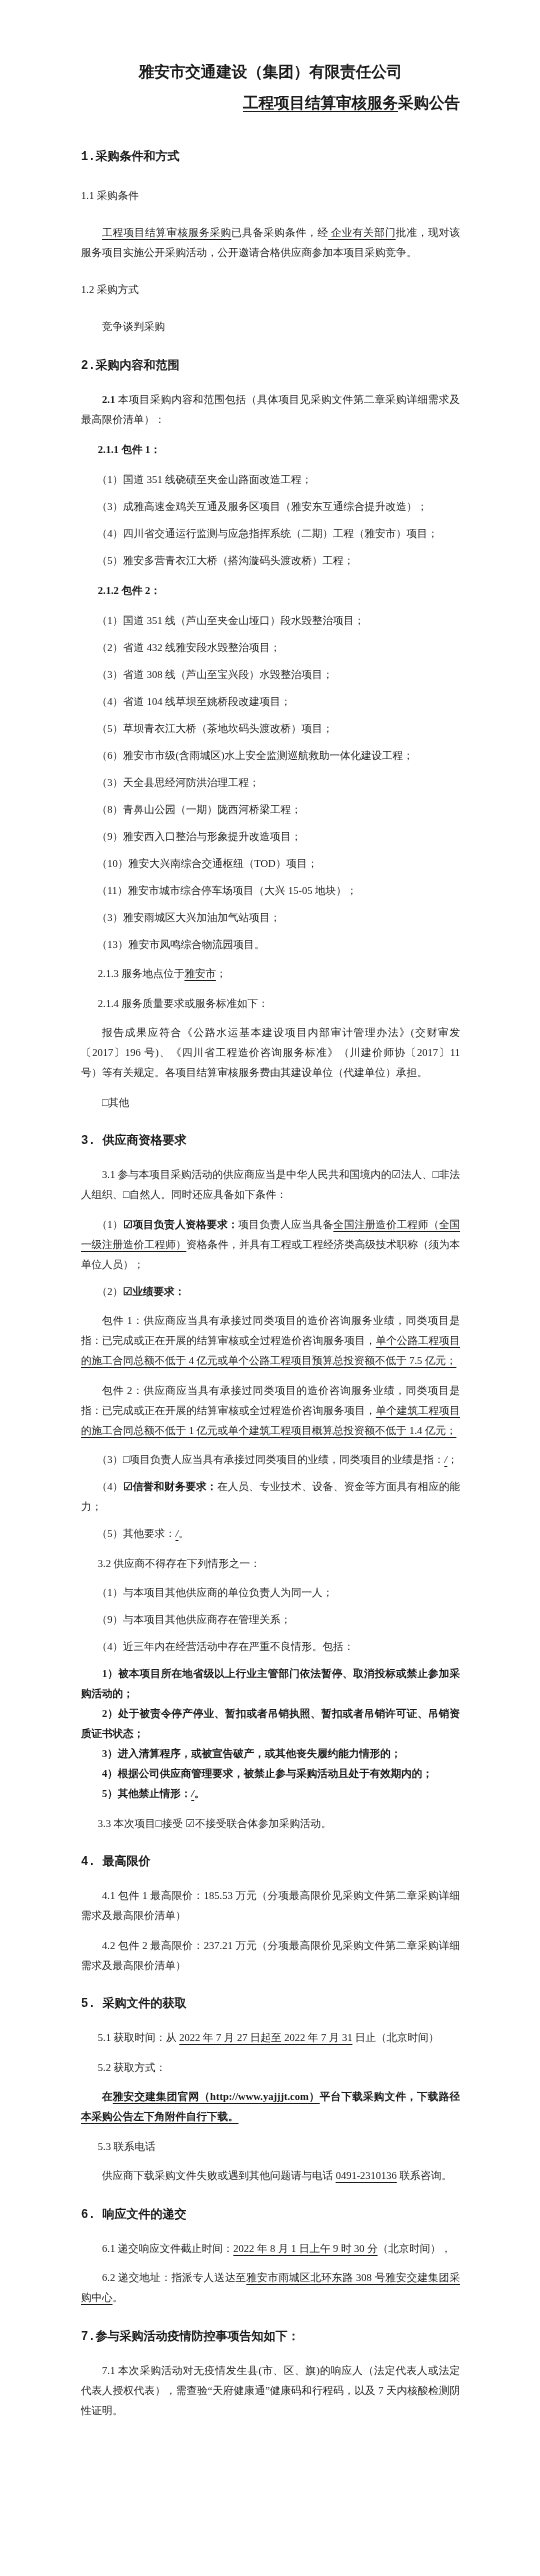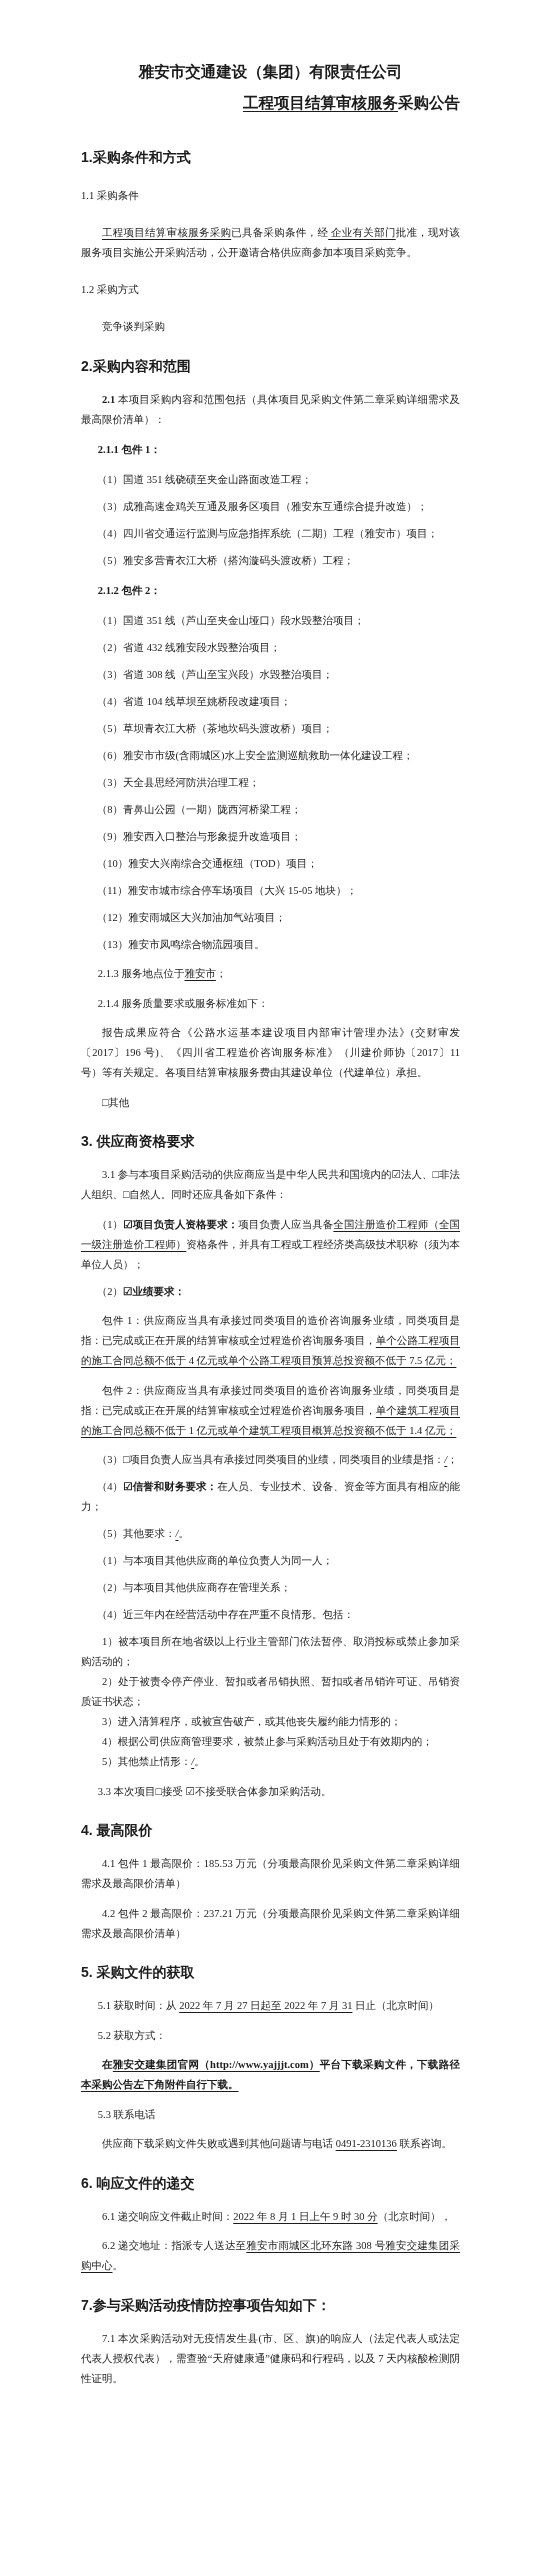--- a/index.html
+++ b/index.html
@@ -16,31 +16,31 @@
     font-family:"Liberation Sans","DejaVu Sans",sans-serif;
     font-size:15.5px;font-weight:700;line-height:27px;
     text-align:center;margin:16px 0 0;
   }
   .subtitle{
     font-family:"Liberation Sans","DejaVu Sans",sans-serif;
     font-size:15.5px;font-weight:700;line-height:27px;
     text-align:right;margin:4px 0 30px;
   }
   .h1{
-    font-family:Liberation Sans, sans-serif;
-    font-size:14px;font-weight:700;line-height:23px;
+    font-family:Liberation Mono, monospace;
+    font-size:12px;font-weight:700;line-height:23px;
     margin:17.6px 0 12px;text-align:left;
   }
   .sub{margin:17px 0;}
   .subin{margin:9.5px 0;text-indent:1.6em;}
   .subbold{margin:10px 0;font-weight:700;text-indent:1.6em;}
   .para{margin:9.5px 0;text-indent:2em;}
   .parabold{margin:9.5px 0;font-weight:700;text-indent:2em;}
   .item{margin:7px 0;text-indent:1.5em;}
-  .subitem{margin:0 0;text-indent:2em;}
+  .subitem{margin:0 0;text-indent:2em;font-weight:bold;}
   .u{text-decoration:underline;text-underline-offset:3.4px;}
   .b{font-weight:700;}
   .i{font-style:italic;}
 </style>
 </head>
 <body>
 
 <main class="page">
     <p class="title"><span>雅安市交通建设（集团）有限责任公司</span></p>
     <p class="subtitle"><span class="u">工程项目结算审核服务</span><span>采购公告</span></p>
@@ -61,37 +61,38 @@
     <p class="item"><span>（2）省道 432 线雅安段水毁整治项目；</span></p>
     <p class="item"><span>（3）省道 308 线（芦山至宝兴段）水毁整治项目；</span></p>
     <p class="item"><span>（4）省道 104 线草坝至姚桥段改建项目；</span></p>
     <p class="item"><span>（5）草坝青衣江大桥（茶地坎码头渡改桥）项目；</span></p>
     <p class="item"><span>（6）雅安市市级(含雨城区)水上安全监测巡航救助一体化建设工程；</span></p>
     <p class="item"><span>（3）天全县思经河防洪治理工程；</span></p>
     <p class="item"><span>（8）青鼻山公园（一期）陇西河桥梁工程；</span></p>
     <p class="item"><span>（9）雅安西入口整治与形象提升改造项目；</span></p>
     <p class="item"><span>（10）雅安大兴南综合交通枢纽（TOD）项目；</span></p>
     <p class="item"><span>（11）雅安市城市综合停车场项目（大兴 15-05 地块）；</span></p>
-    <p class="item"><span>（12）雅安雨城区大兴加油加气站项目；</span></p>
+    <p class="item"><span>（3）雅安雨城区大兴加油加气站项目；</span></p>
     <p class="item"><span>（13）雅安市凤鸣综合物流园项目。</span></p>
     <p class="subin"><span>2.1.3 服务地点位于</span><span class="u">雅安市</span><span>；</span></p>
     <p class="subin"><span>2.1.4 服务质量要求或服务标准如下：</span></p>
     <p class="para"><span>报告成果应符合《公路水运基本建设项目内部审计管理办法》(交财审发〔2017〕196 号)、《四川省工程造价咨询服务标准》（川建价师协〔2017〕11 号）等有关规定。各项目结算审核服务费由其建设单位（代建单位）承担。</span></p>
     <p class="para"><span>□</span><span>其他</span></p>
     <p class="h1"><span>3.  供应商资格要求</span></p>
     <p class="para"><span>3.1 参与本项目采购活动的供应商应当是中华人民共和国境内的</span><span>☑</span><span>法人、</span><span>□</span><span>非法人组织、</span><span>□</span><span>自然人。同时还应具备如下条件：</span></p>
     <p class="item"><span>（1）</span><span class="b">☑</span><span class="b">项目负责人资格要求：</span><span>项目负责人应当具备</span><span class="u">全国注册造价工程师（全国一级注册造价工程师）</span><span>资格条件，并具有工程或工程经济类高级技术职称（须为本单位人员）；</span></p>
     <p class="item"><span>（2）</span><span class="b">☑</span><span class="b">业绩要求：</span></p>
     <p class="para"><span>包件 1：供应商应当具有承接过同类项目的造价咨询服务业绩，同类项目是指：已完成或正在开展的结算审核或全过程造价咨询服务项目，</span><span class="u">单个公路工程项目的施工合同总额不低于 4 亿元或单个公路工程项目预算总投资额不低于 7.5 亿元；</span></p>
     <p class="para"><span>包件 2：供应商应当具有承接过同类项目的造价咨询服务业绩，同类项目是指：已完成或正在开展的结算审核或全过程造价咨询服务项目，</span><span class="u">单个建筑工程项目的施工合同总额不低于 1 亿元或单个建筑工程项目概算总投资额不低于 1.4 亿元；</span></p>
     <p class="item"><span>（3）</span><span>□</span><span>项目负责人应当具有承接过同类项目的业绩，同类项目的业绩是指：</span><span class="u i">/</span><span>；</span></p>
     <p class="item"><span>（4）</span><span class="b">☑</span><span class="b">信誉和财务要求：</span><span>在人员、专业技术、设备、资金等方面具有相应的能力；</span></p>
     <p class="item"><span>（5）其他要求：</span><span class="u i">/</span><span>。</span></p>
+    <p class="subin"><span>3.2  供应商不得存在下列情形之一：</span></p>
     <p class="item"><span>（1）与本项目其他供应商的单位负责人为同一人；</span></p>
-    <p class="item"><span>（2）与本项目其他供应商存在管理关系；</span></p>
+    <p class="item"><span>（9）与本项目其他供应商存在管理关系；</span></p>
     <p class="item"><span>（4）近三年内在经营活动中存在严重不良情形。包括：</span></p>
     <p class="subitem"><span>1）被本项目所在地省级以上行业主管部门依法暂停、取消投标或禁止参加采购活动的；</span></p>
     <p class="subitem"><span>2）处于被责令停产停业、暂扣或者吊销执照、暂扣或者吊销许可证、吊销资质证书状态；</span></p>
     <p class="subitem"><span>3）进入清算程序，或被宣告破产，或其他丧失履约能力情形的；</span></p>
     <p class="subitem"><span>4）根据公司供应商管理要求，被禁止参与采购活动且处于有效期内的；</span></p>
     <p class="subitem"><span>5）其他禁止情形：</span><span class="u i">/</span><span>。</span></p>
     <p class="subin"><span>3.3  本次项目</span><span>□</span><span>接受 </span><span>☑</span><span>不接受联合体参加采购活动。</span></p>
     <p class="h1"><span>4.  最高限价</span></p>
     <p class="para"><span>4.1 包件 1 最高限价：185.53 万元（分项最高限价见采购文件第二章采购详细需求及最高限价清单）</span></p>
     <p class="para"><span>4.2 包件 2 最高限价：237.21 万元（分项最高限价见采购文件第二章采购详细需求及最高限价清单）</span></p>

